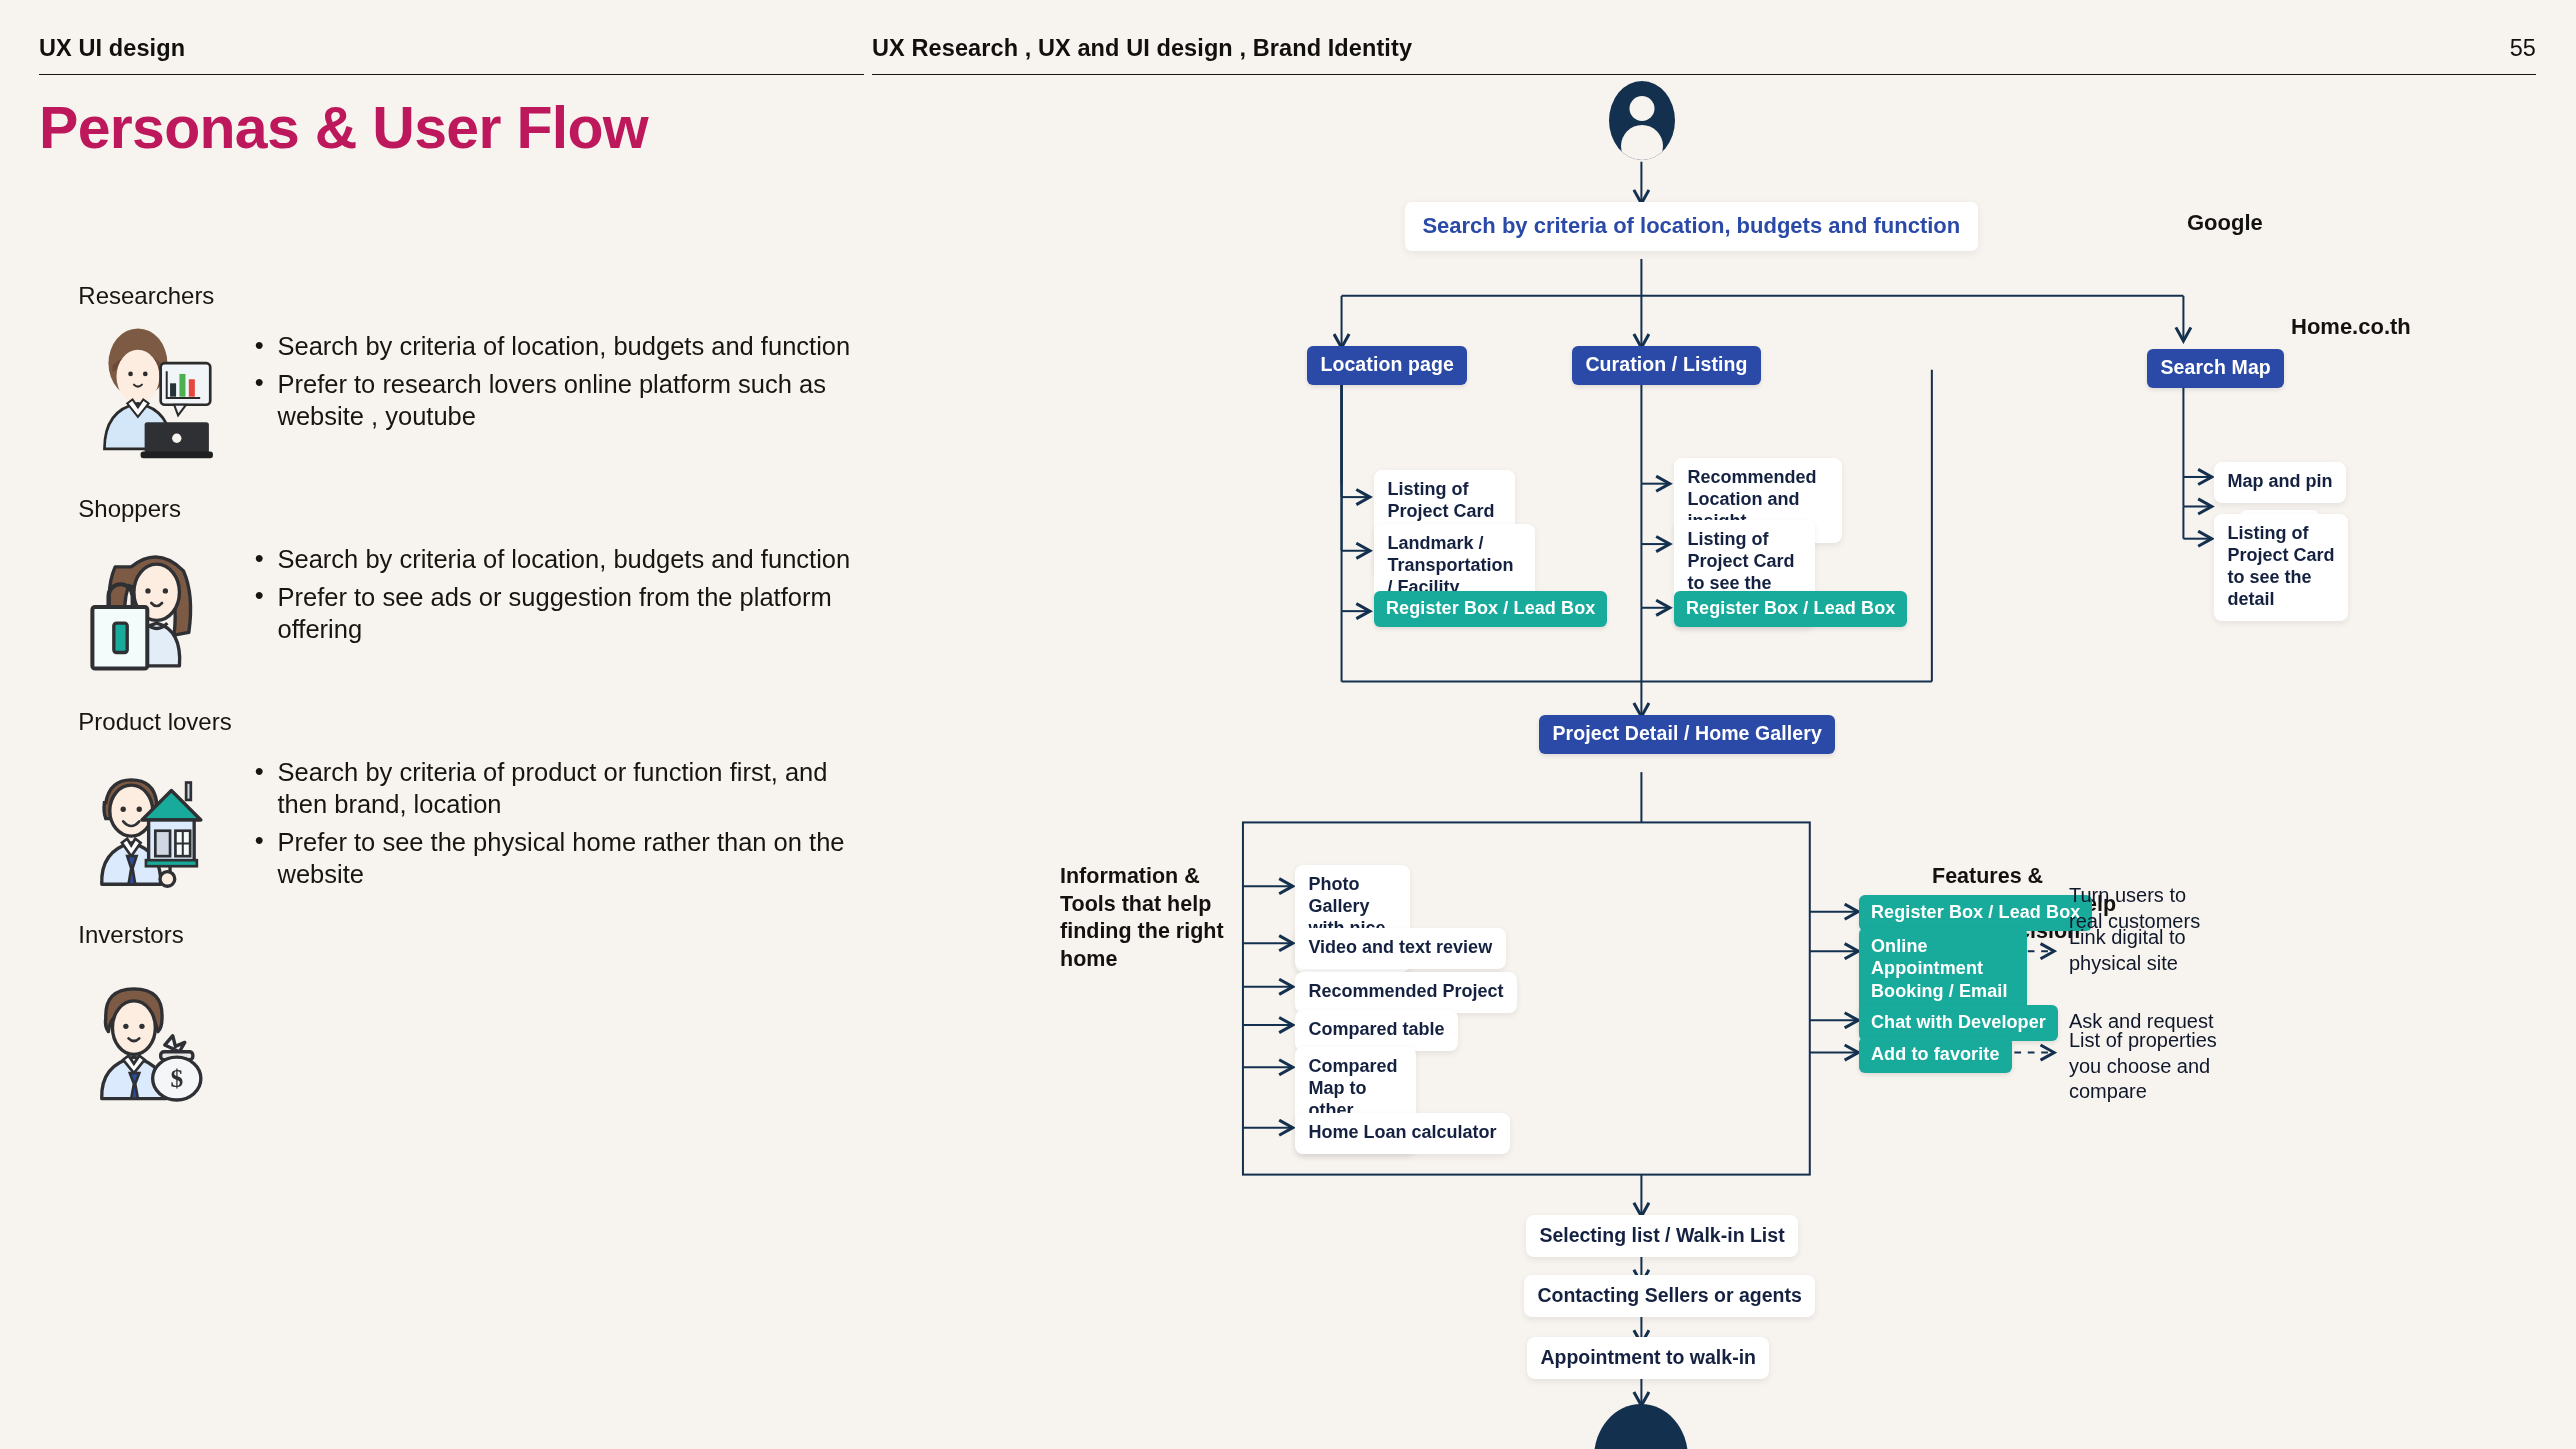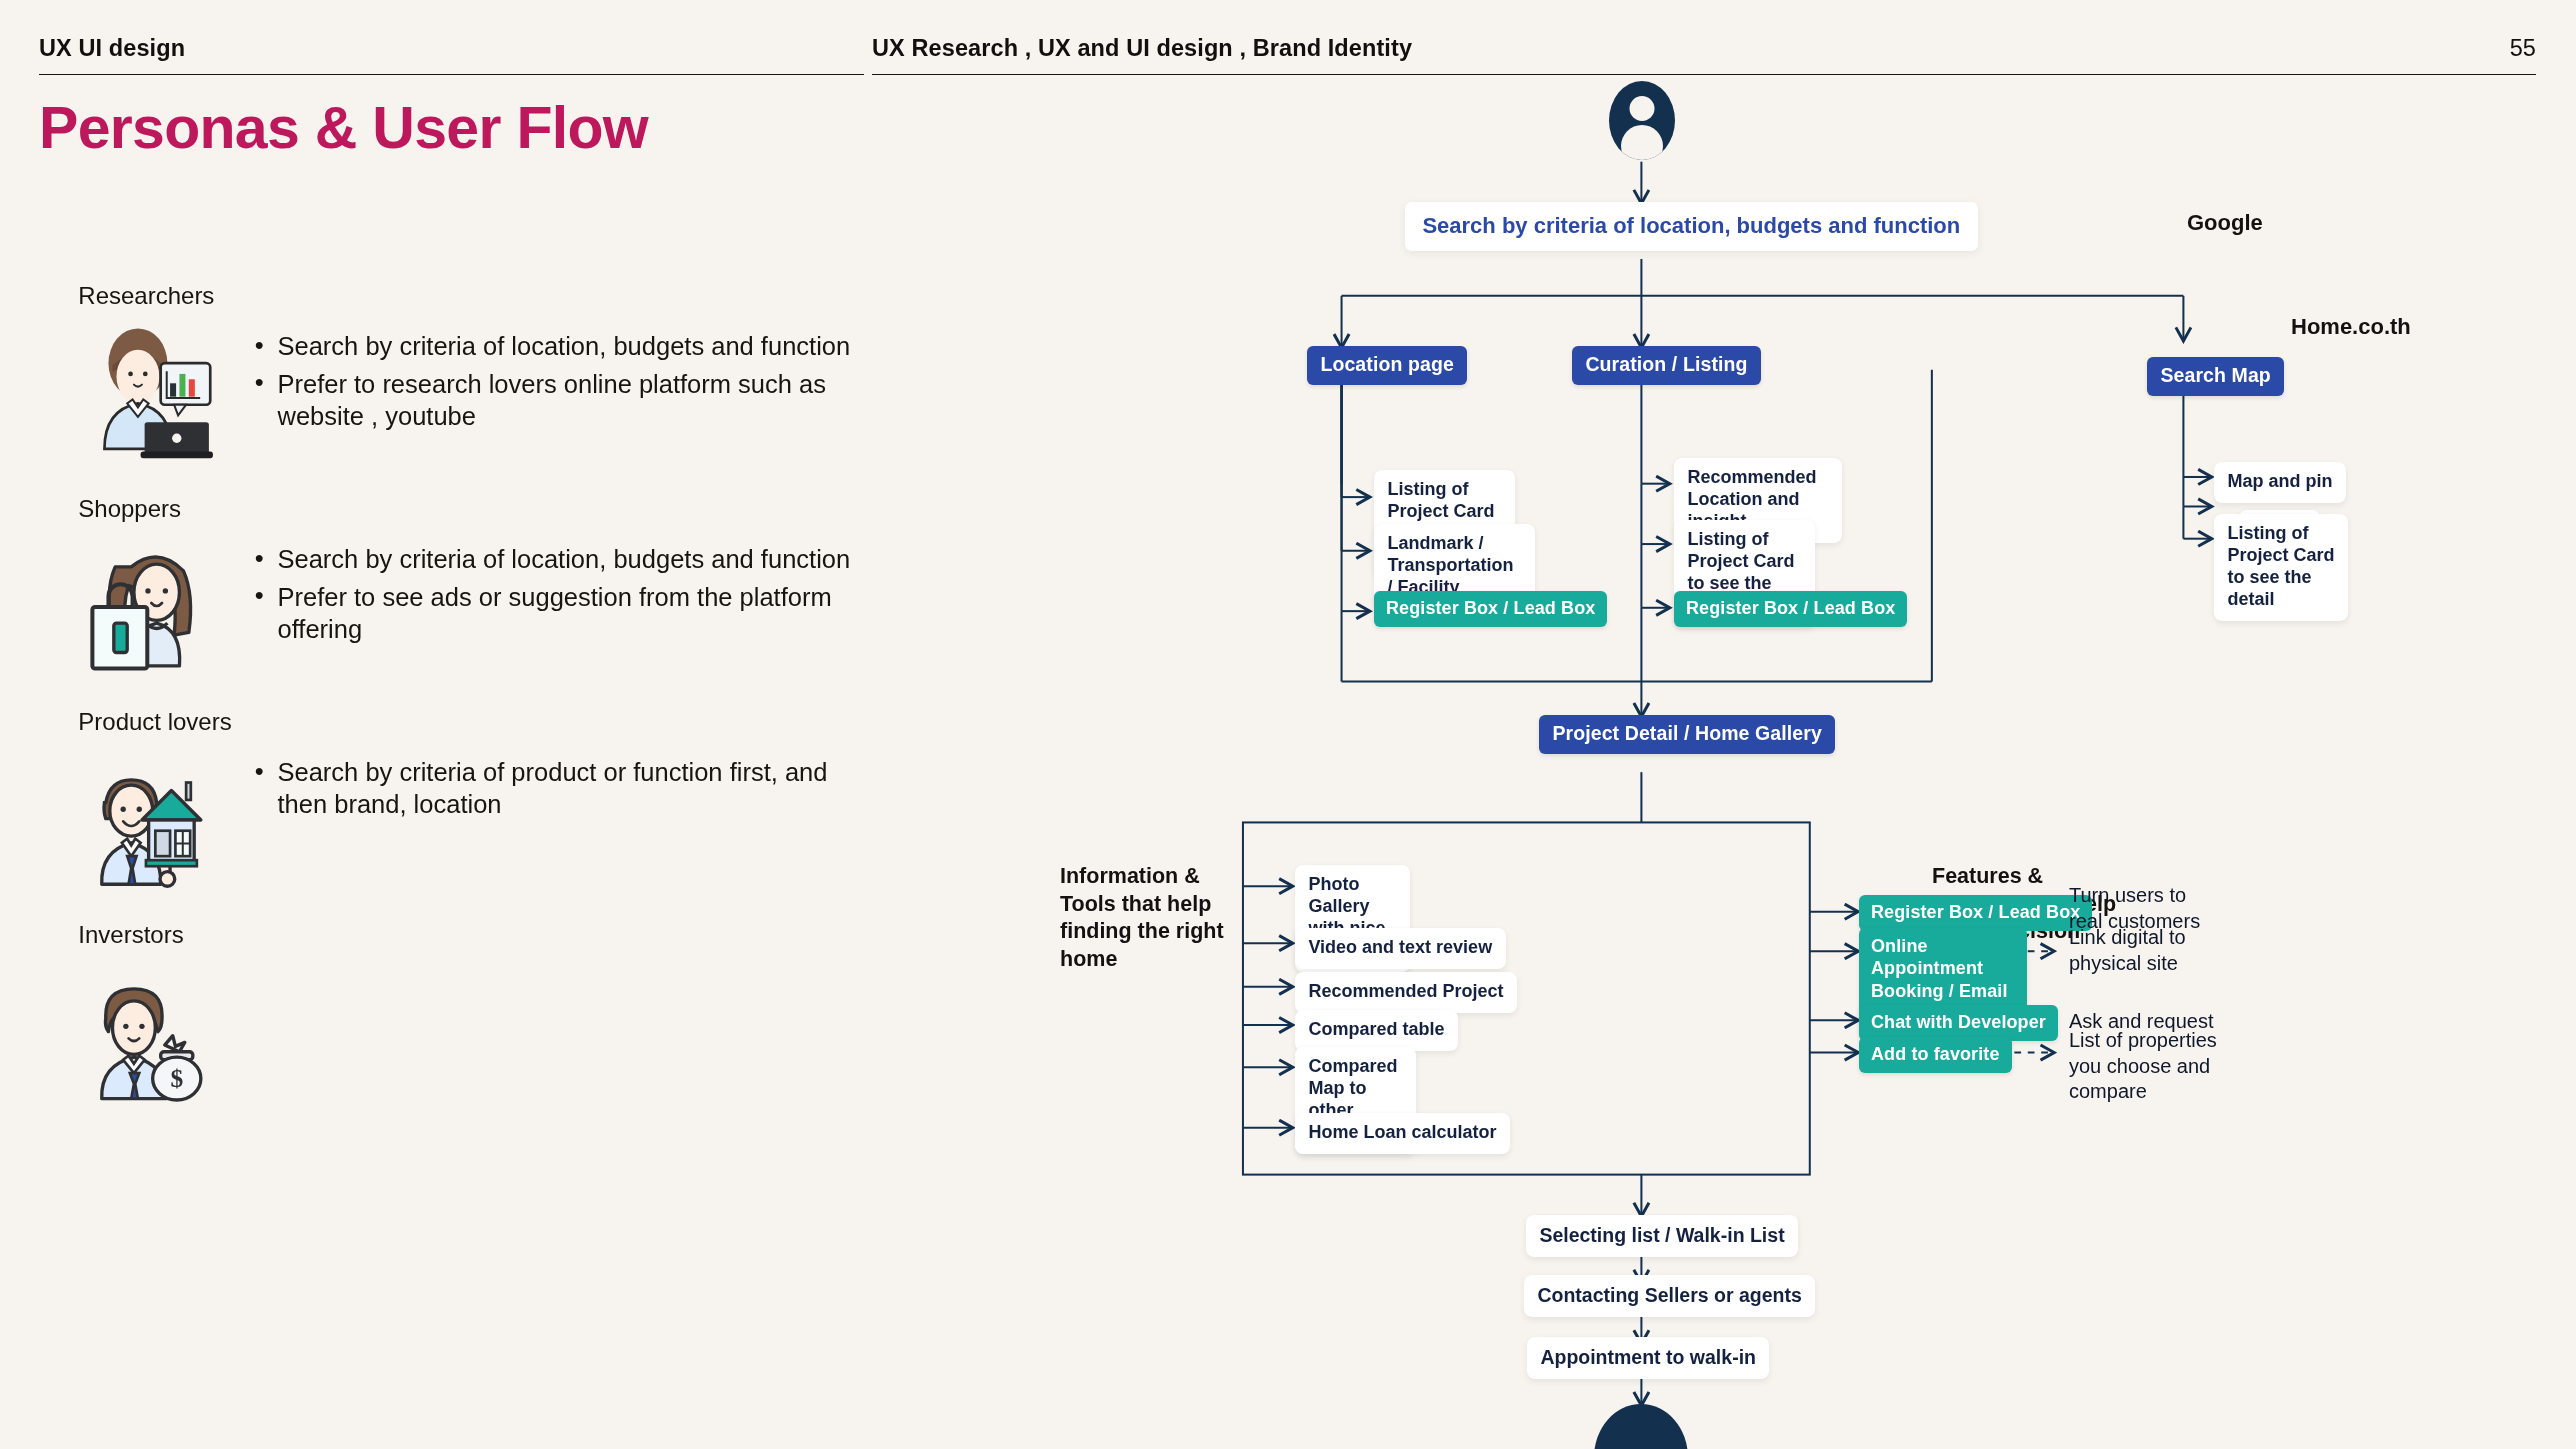--- a/index.html
+++ b/index.html
@@ -199,20 +199,21 @@
             <rect x="144" y="134" width="22" height="38" fill="#f4fbfb" stroke="#2f3033" stroke-width="4"></rect>
             <path d="M144 153 h22 M155 134 v38" stroke="#2f3033" stroke-width="3"></path>
             <rect x="100" y="178" width="76" height="9" fill="#18ab9c" stroke="#2f3033" stroke-width="4"></rect>
             <rect x="160" y="62" width="7" height="26" fill="#cfd8e3" stroke="#2f3033" stroke-width="4"></rect>
             <path d="M136 188 v14" stroke="#2f3033" stroke-width="5"></path>
             <circle cx="132" cy="206" r="11" fill="#fdece0" stroke="#2f3033" stroke-width="5"></circle>
           </svg>
         </div>
         <ul class="persona-bullets">
           <li>Search by criteria of product or function first, and then brand, location</li>
+          <li>Prefer to see the physical home rather than on the website</li>
         </ul>
       </div>
     </div>
 
     <div class="persona">
       <div class="persona-name">Inverstors</div>
       <div class="persona-body">
         <div class="persona-art">
           <svg viewBox="0 0 230 230">
             <path d="M40 96 q-2 -44 42 -44 q44 0 42 44 q0 14 -6 20 q-6 -24 -18 -26 q-18 14 -44 2 q-10 6 -12 24 q-6 -8 -4 -20 z" fill="#7c5a43" stroke="#2f3033" stroke-width="5" stroke-linejoin="round"></path>
@@ -346,21 +347,21 @@
     <div class="node" style="left:802px; top:377px; width:168px;">
       <div class="card bold">Recommended Location and insight</div>
     </div>
     <div class="node" style="left:802px; top:439px; width:141px;">
       <div class="card bold">Listing of Project Card to see the detail</div>
     </div>
     <div class="node" style="left:802px; top:510px;">
       <div class="tag-teal">Register Box / Lead Box</div>
     </div>
 
-    <div class="node" style="left:1275px; top:276px;">
+    <div class="node" style="left:1275px; top:268px;">
       <div class="tag-blue">Search Map</div>
     </div>
     <div class="node" style="left:1342px; top:381px;">
       <div class="card bold">Map and  pin</div>
     </div>
     <div class="node" style="left:1342px; top:429px;padding-left:25px;">
       <div class="card bold">Filters</div>
     </div>
     <div class="node" style="left:1342px; top:433px; width:134px;">
       <div class="card bold">Listing of Project Card to see the detail</div>

